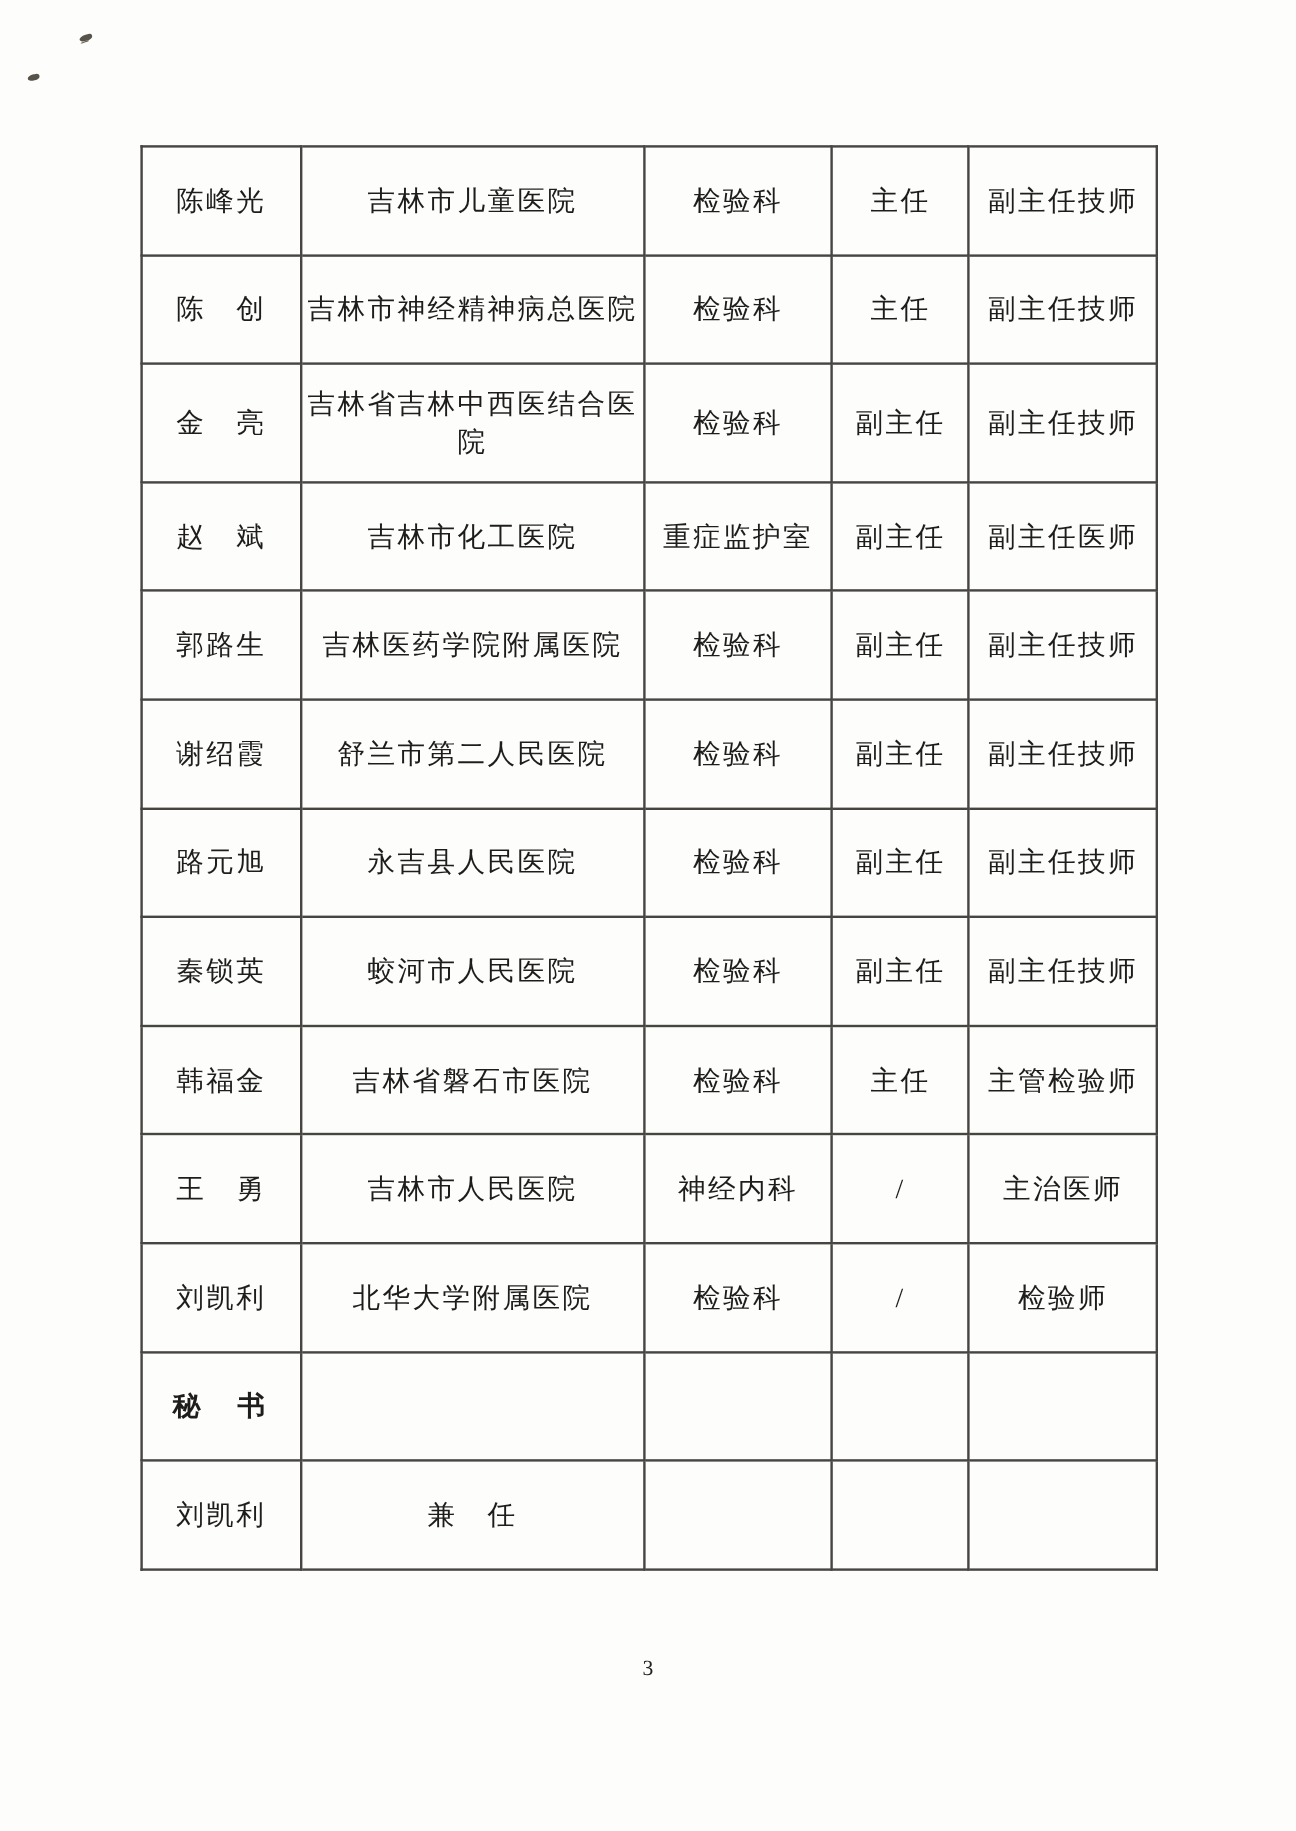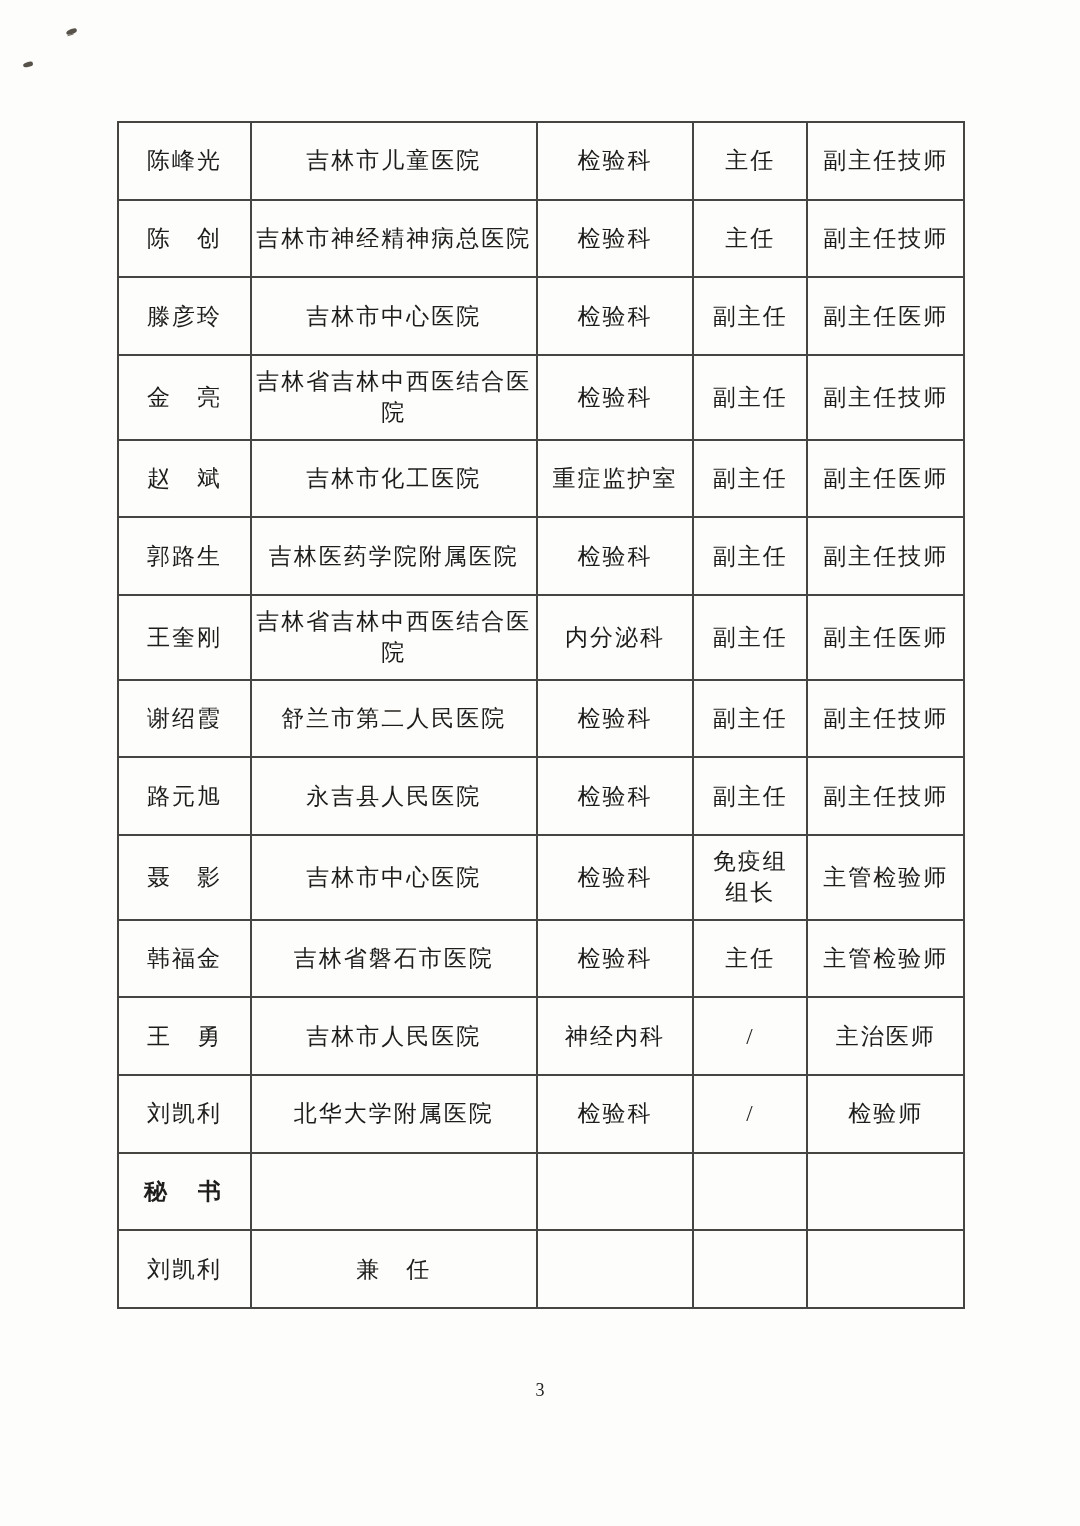--- a/index.html
+++ b/index.html
@@ -114,27 +114,20 @@
             <td>副主任技师</td>
           </tr>
           <tr>
             <td>陈　创</td>
             <td>吉林市神经精神病总医院</td>
             <td>检验科</td>
             <td>主任</td>
             <td>副主任技师</td>
           </tr>
           <tr>
-            <td>滕彦玲</td>
-            <td>吉林市中心医院</td>
-            <td>检验科</td>
-            <td>副主任</td>
-            <td>副主任医师</td>
-          </tr>
-          <tr>
             <td>金　亮</td>
             <td>吉林省吉林中西医结合医院</td>
             <td>检验科</td>
             <td>副主任</td>
             <td>副主任技师</td>
           </tr>
           <tr>
             <td>赵　斌</td>
             <td>吉林市化工医院</td>
             <td>重症监护室</td>
@@ -142,47 +135,39 @@
             <td>副主任医师</td>
           </tr>
           <tr>
             <td>郭路生</td>
             <td>吉林医药学院附属医院</td>
             <td>检验科</td>
             <td>副主任</td>
             <td>副主任技师</td>
           </tr>
           <tr>
-            <td>王奎刚</td>
-            <td>吉林省吉林中西医结合医院</td>
-            <td>内分泌科</td>
-            <td>副主任</td>
-            <td>副主任医师</td>
-          </tr>
-          <tr>
             <td>谢绍霞</td>
             <td>舒兰市第二人民医院</td>
             <td>检验科</td>
             <td>副主任</td>
             <td>副主任技师</td>
           </tr>
           <tr>
             <td>路元旭</td>
             <td>永吉县人民医院</td>
             <td>检验科</td>
             <td>副主任</td>
             <td>副主任技师</td>
           </tr>
           <tr>
-            <td>聂　影</td>
-            <td>吉林市中心医院</td>
-            <td>检验科</td>
-            <td>免疫组
-组长</td>
-            <td>主管检验师</td>
+            <td>秦锁英</td>
+            <td>蛟河市人民医院</td>
+            <td>检验科</td>
+            <td>副主任</td>
+            <td>副主任技师</td>
           </tr>
           <tr>
             <td>韩福金</td>
             <td>吉林省磐石市医院</td>
             <td>检验科</td>
             <td>主任</td>
             <td>主管检验师</td>
           </tr>
           <tr>
             <td>王　勇</td>

